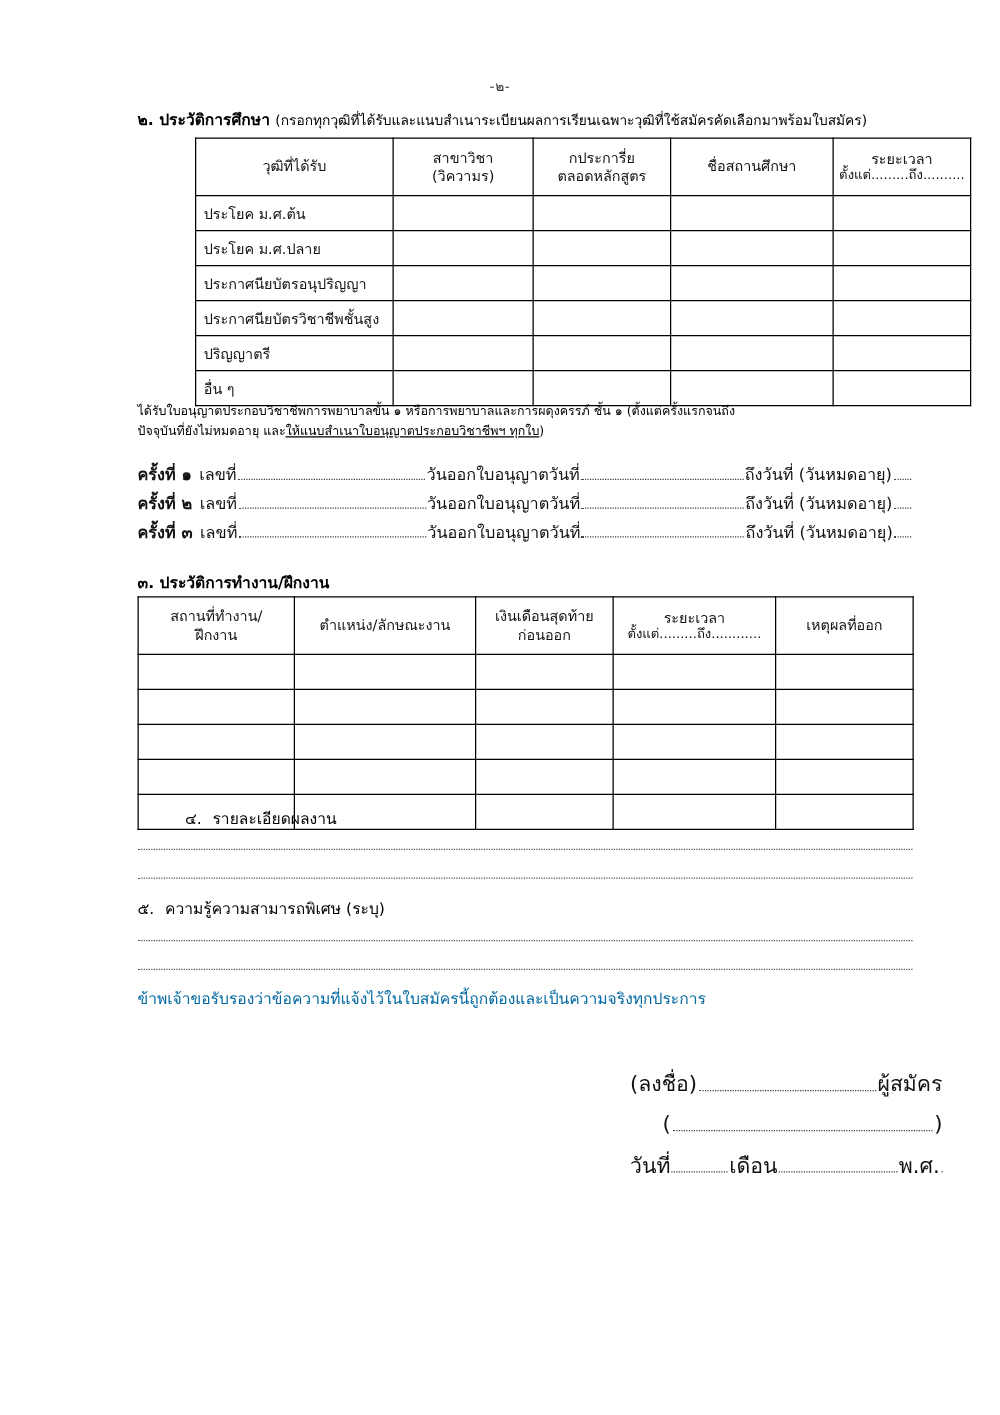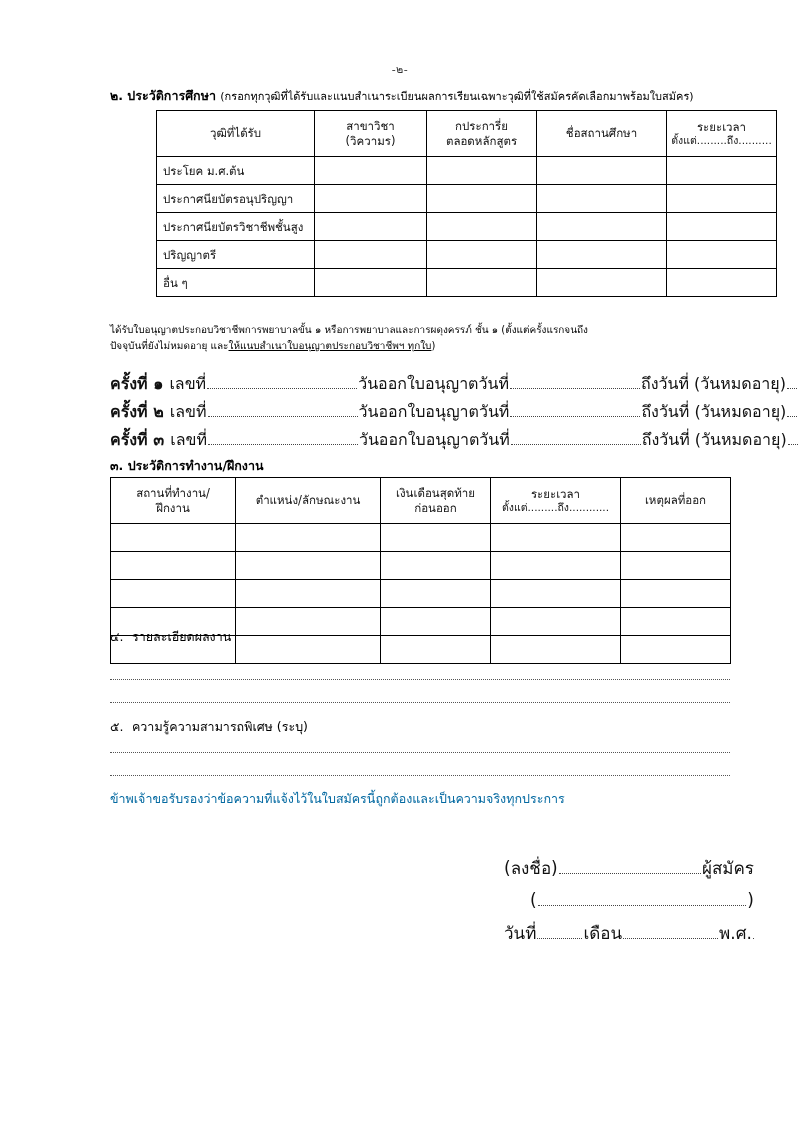--- a/index.html
+++ b/index.html
@@ -91,21 +91,21 @@
   
   .para {
     font-size: 10px;
     line-height: 1.55;
     color: #000;
   }
   .para .u { text-decoration: underline; }
 
   
   .lic-line {
-    font-size: 16px;
+    font-size: 13px;
     line-height: 1.75;
     white-space: nowrap;
     display: flex;
     align-items: baseline;
   }
   .lic-label {
     font-weight: bold;
     flex: 0 0 auto;
     padding-right: 6px;
   }
@@ -203,20 +203,27 @@
       </thead>
       <tbody>
         <tr>
           <td class="rowlabel">ประโยค ม.ศ.ต้น</td>
           <td class="empty"></td>
           <td class="empty"></td>
           <td class="empty"></td>
           <td class="empty"></td>
         </tr>
         <tr>
+          <td class="rowlabel">ประโยค ม.ศ.ปลาย</td>
+          <td class="empty"></td>
+          <td class="empty"></td>
+          <td class="empty"></td>
+          <td class="empty"></td>
+        </tr>
+        <tr>
           <td class="rowlabel">ประกาศนียบัตรอนุปริญญา</td>
           <td class="empty"></td>
           <td class="empty"></td>
           <td class="empty"></td>
           <td class="empty"></td>
         </tr>
         <tr>
           <td class="rowlabel">ประกาศนียบัตรวิชาชีพชั้นสูง</td>
           <td class="empty"></td>
           <td class="empty"></td>
@@ -353,21 +360,21 @@
           <td class="empty"></td>
           <td class="empty"></td>
           <td class="empty"></td>
           <td class="empty"></td>
           <td class="empty"></td>
         </tr>
       </tbody>
     </table>
   </div>
 
-  <div class="content" style="top:627px;">
+  <div class="content" style="top:645px;padding-left:38px;">
     <div class="item-head">
       <span class="num">๔.</span>
       <span>รายละเอียดผลงาน</span>
     </div>
   </div>
   <div class="content" style="top:679px;">
     <div class="dot-row"></div>
   </div>
   <div class="content" style="top:702px;">
     <div class="dot-row"></div>

